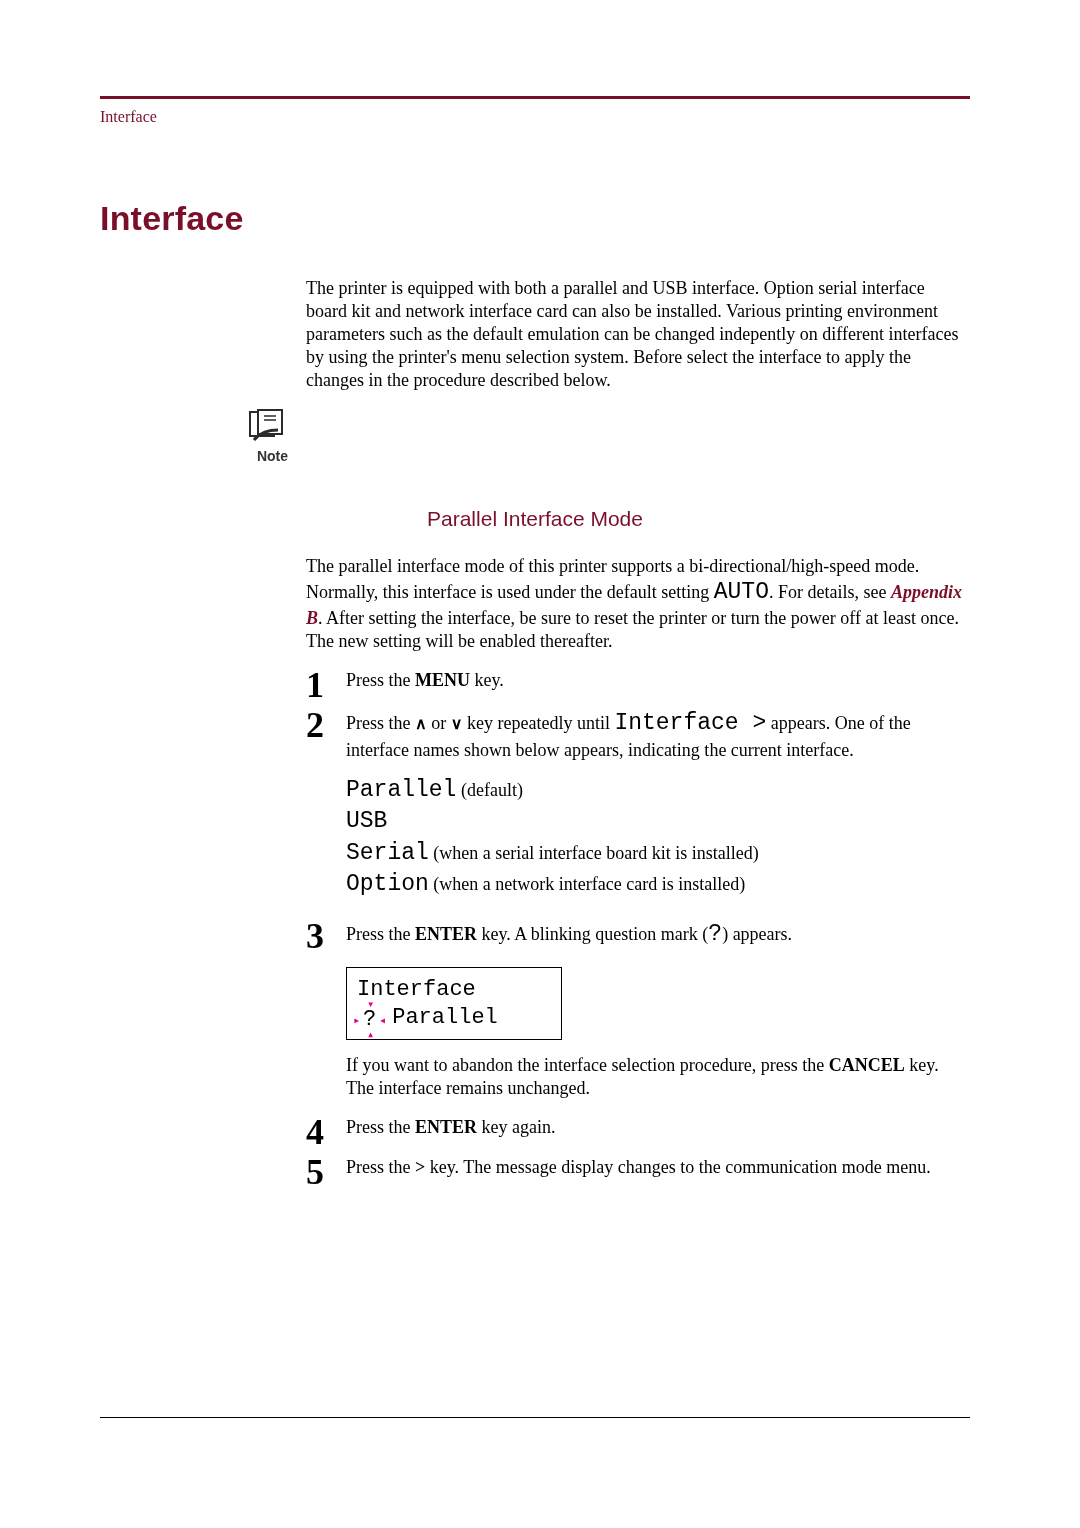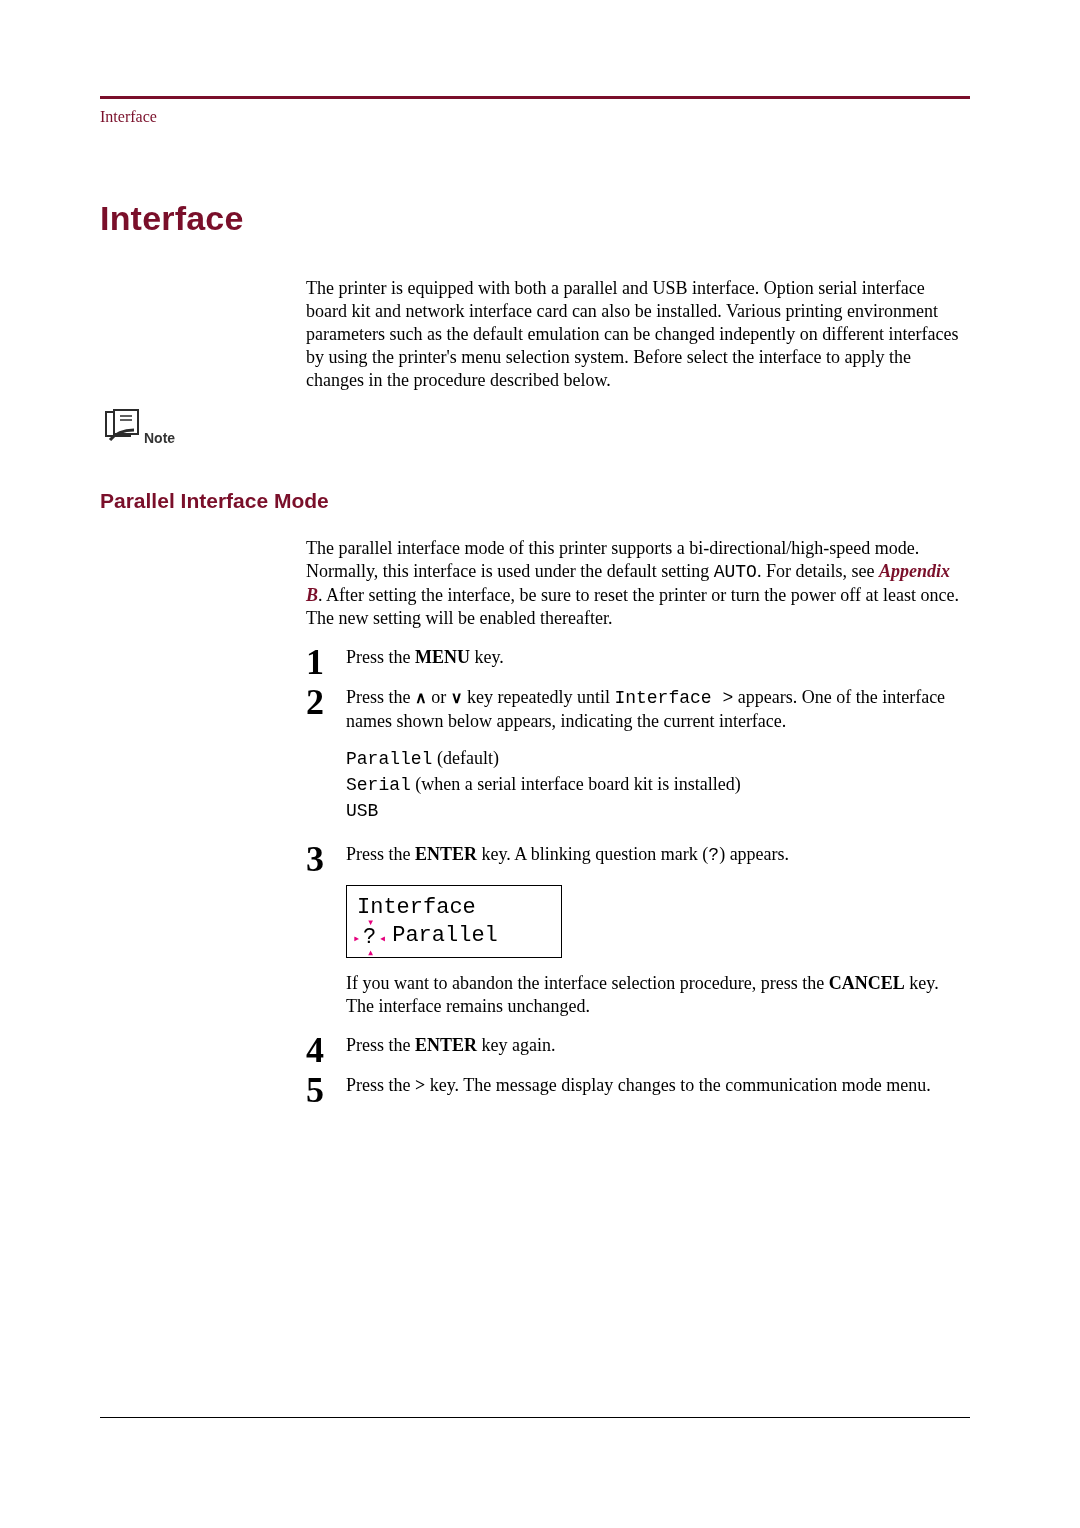--- a/index.html
+++ b/index.html
@@ -30,58 +30,59 @@
   h1.section-title {
     font-family: Arial, Helvetica, sans-serif;
     font-weight: bold;
     color: #7a0f2a;
     font-size: 34px;
     margin: 0 0 36px 0;
     letter-spacing: 0.2px;
   }
   h2.sub-title {
     font-family: Arial, Helvetica, sans-serif;
-    font-weight: bold;
+    font-weight: normal;
     color: #7a0f2a;
     font-size: 21px;
     margin: 40px 0 22px 0;
+    text-align: center;
   }
   .body-col {
     margin-left: 206px;
   }
   .para {
     margin: 0 0 14px 0;
   }
   .note-row {
     display: flex;
     align-items: flex-start;
     margin: 10px 0 12px 0;
   }
   .note-icon-wrap {
     width: 206px;
     display: flex;
-    flex-direction: row;
+    flex-direction: column;
     align-items: flex-end;
     padding-right: 18px;
     box-sizing: border-box;
     font-family: Arial, Helvetica, sans-serif;
     font-size: 14px;
     color: #333;
     font-weight: bold;
   }
   .note-text {
     flex: 1;
     font-family: Arial, Helvetica, sans-serif;
     font-weight: bold;
     font-size: 17.5px;
     line-height: 1.28;
   }
   .mono {
     font-family: "Courier New", monospace;
-    font-size: 18px;
+    font-size: 23px;
   }
   .link-red {
     color: #7a0f2a;
     font-style: italic;
     font-weight: bold;
   }
   .step-row {
     display: flex;
     margin-left: 206px;
     margin-bottom: 4px;
@@ -203,22 +204,23 @@
   </div>
 
   <div class="step-row">
     <div class="step-num">2</div>
     <div class="step-body">
       <p class="para">
         <span>Press the </span><span class="arrow-key">∧</span><span> or </span><span class="arrow-key">∨</span><span> key repeatedly until </span><span class="mono">Interface &gt;</span><span> appears. One of the interface names shown below appears, indicating the current interface.</span>
       </p>
       <div class="opt-list">
         <div><span class="mono">Parallel</span><span> (default)</span></div>
+        <div><span class="mono">USB</span></div>
         <div><span class="mono">Serial</span><span> (when a serial interface board kit is installed)</span></div>
-        <div><span class="mono">USB</span></div>
+        <div><span class="mono">Option</span><span> (when a network interface card is installed)</span></div>
       </div>
     </div>
   </div>
 
   <div class="step-row">
     <div class="step-num">3</div>
     <div class="step-body">
       <p class="para">
         <span>Press the </span><span class="bold">ENTER</span><span> key. A blinking question mark (</span><span class="mono">?</span><span>) appears.</span>
       </p>

